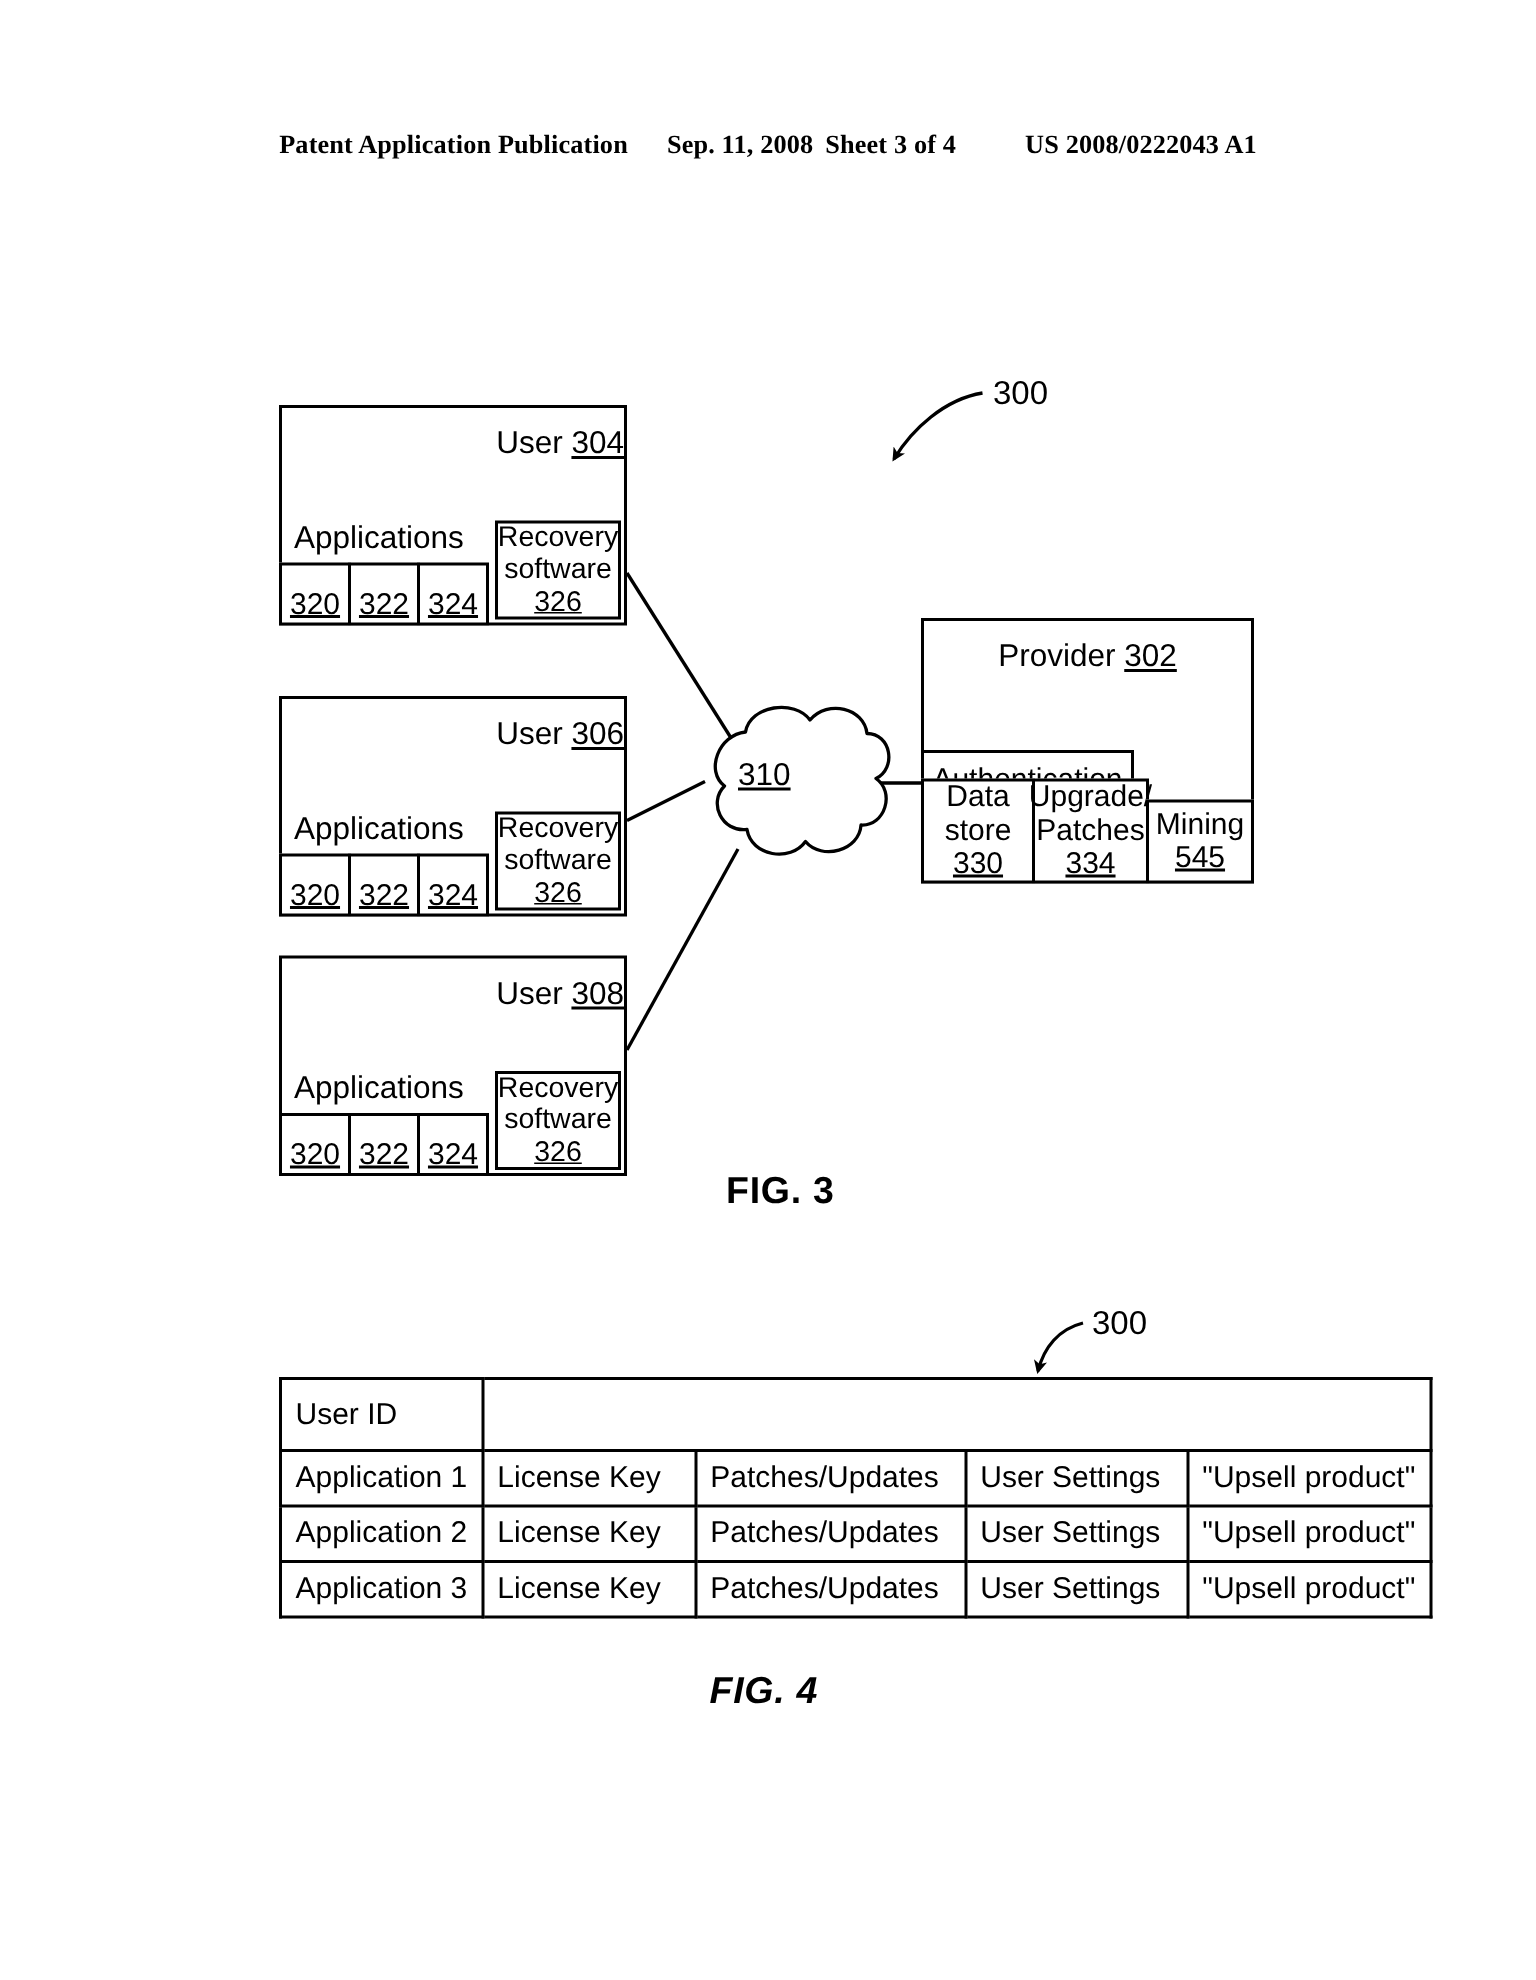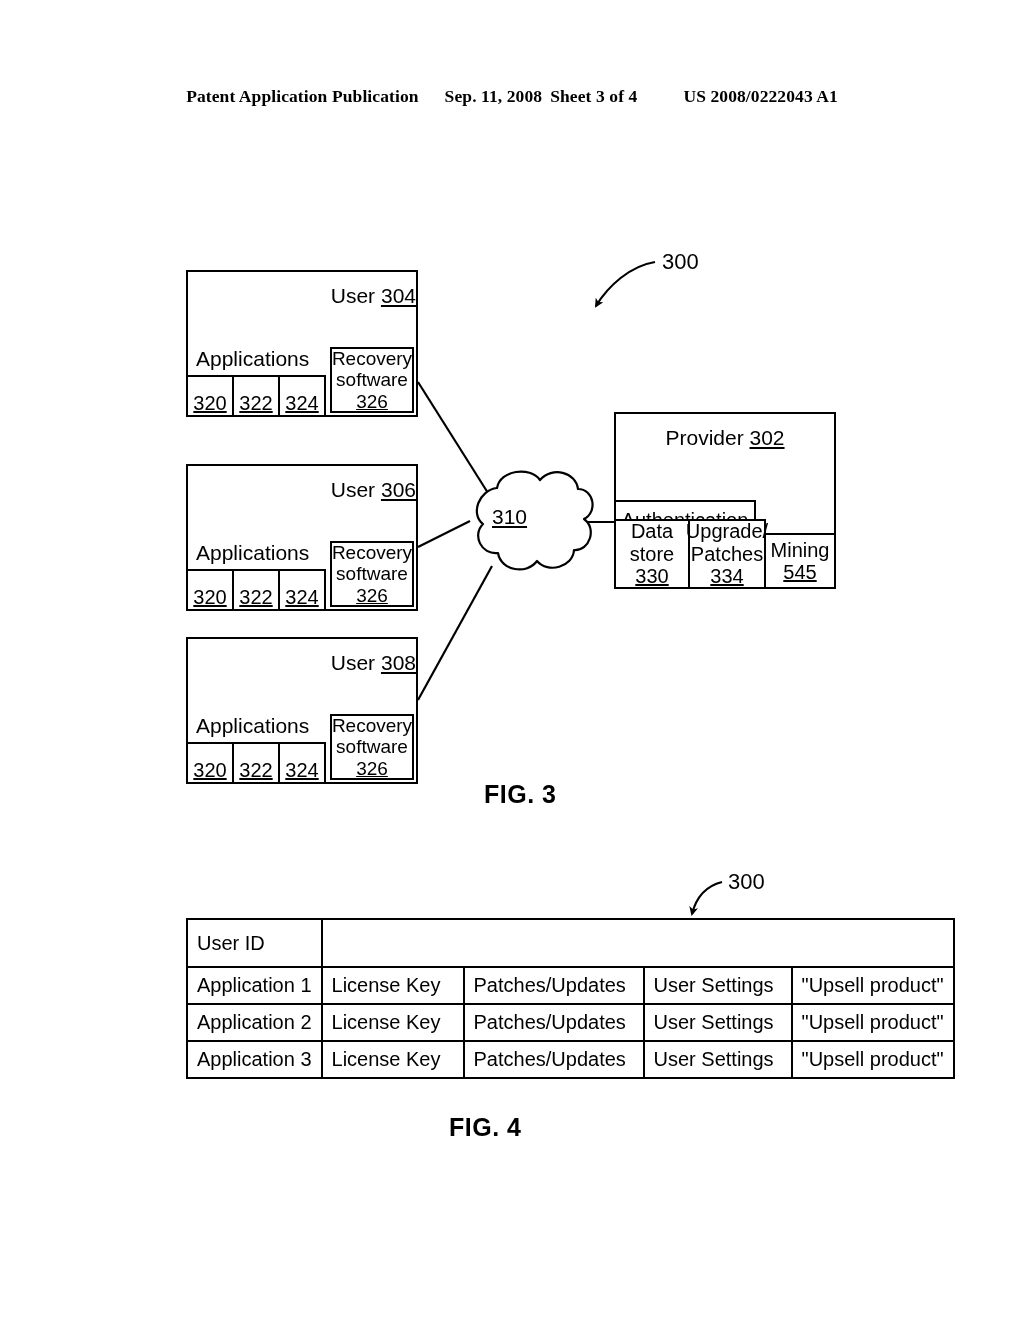--- a/index.html
+++ b/index.html
@@ -197,21 +197,21 @@
     line-height: 1.15;
   }
   #fig4-table td.col-app      { width: 110px; }
   #fig4-table td.col-license  { width: 122px; margin-left: 28px; }
   #fig4-table td.col-patches  { width: 160px; }
   #fig4-table td.col-settings { width: 128px; }
   #fig4-table td.col-upsell   { width: 142px; }
   #fig4-table tr.header-row td { height: 34px; }
 
   #fig3-caption { left: 484px; top: 780px; }
-  #fig4-caption { left: 449px; top: 1113px; }
+  #fig4-caption { left: 473px; top: 1113px; font-style: italic; }
 </style>
 </head>
 <body>
 
 <div id="page-header">
   <span class="hdr-pub">Patent Application Publication</span>
   <span class="hdr-date">Sep. 11, 2008</span>
   <span class="hdr-sheet">Sheet 3 of 4</span>
   <span class="hdr-pat">US 2008/0222043 A1</span>
 </div>

